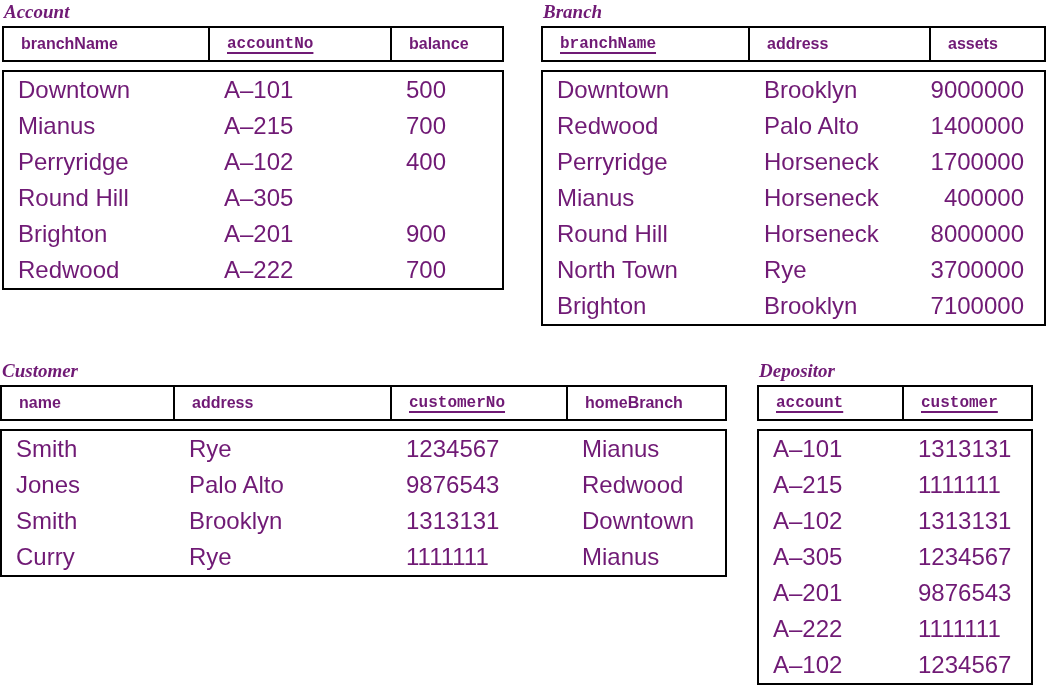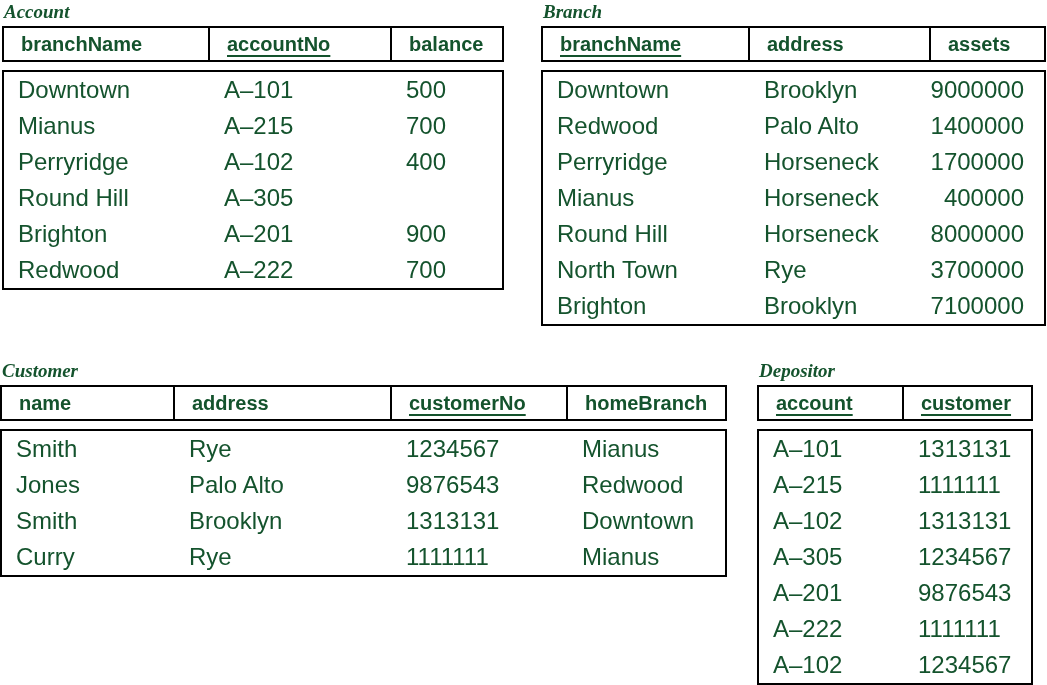--- a/index.html
+++ b/index.html
@@ -1,30 +1,30 @@
 <!DOCTYPE html>
 <html><head>
 <meta charset="utf-8">
 <style>
   html,body{margin:0;padding:0;background:#fff;}
   .page{position:relative;width:1047px;height:685px;background:#ffffff;
-        font-family:"Liberation Sans",sans-serif;color:#14532d;overflow:hidden;}
+        font-family:"Liberation Sans",sans-serif;color:#701a75;overflow:hidden;}
   .tbl{position:absolute;}
   .tbl-title{font-family:"Liberation Serif",serif;font-style:italic;font-weight:bold;
              font-size:19px;line-height:20px;height:24px;margin-left:2px;}
   .head{display:flex;border:2px solid #000;height:36px;box-sizing:border-box;
-        font-weight:bold;font-size:20px;background:#fff;}
+        font-weight:bold;font-size:16px;background:#fff;}
   .hcell{display:flex;align-items:center;padding-left:17px;border-right:2px solid #000;
          box-sizing:border-box;white-space:nowrap;}
   .hcell:last-child{border-right:none;}
   .body{border:2px solid #000;margin-top:8px;box-sizing:border-box;background:#fff;}
   .row{display:flex;height:36px;font-size:24px;}
   .cell{display:flex;align-items:center;padding-left:14px;box-sizing:border-box;white-space:nowrap;}
   .cell.num{justify-content:flex-end;padding-left:0;padding-right:20px;}
-  .key{text-decoration:underline;text-underline-offset:4px;text-decoration-thickness:2px;}
+  .key{text-decoration:underline;text-underline-offset:4px;text-decoration-thickness:2px;font-family:Liberation Mono, monospace;}
 
   .account .c0{width:206px}.account .c1{width:182px}.account .c2{flex:1;min-width:0}
   .branch  .c0{width:207px}.branch  .c1{width:181px}.branch  .c2{flex:1;min-width:0}
   .customer .c0{width:173px}.customer .c1{width:217px}.customer .c2{width:176px}.customer .c3{flex:1;min-width:0}
   .depositor .c0{width:145px}.depositor .c1{flex:1;min-width:0}
 
   .tbl-account{left:2px;top:2px;width:502px;}
   .tbl-branch{left:541px;top:2px;width:505px;}
   .tbl-customer{left:0px;top:361px;width:727px;}
   .tbl-depositor{left:757px;top:361px;width:276px;}

